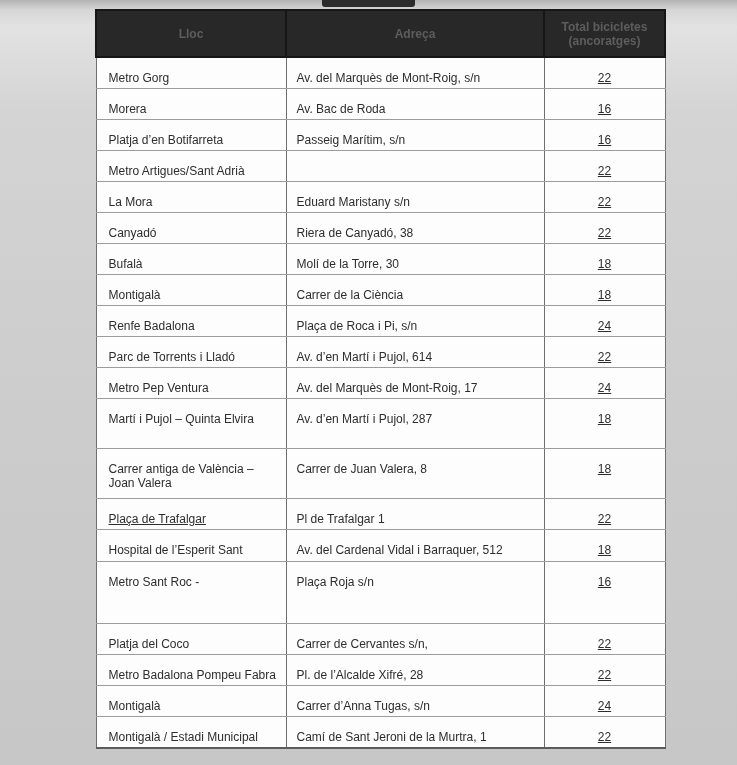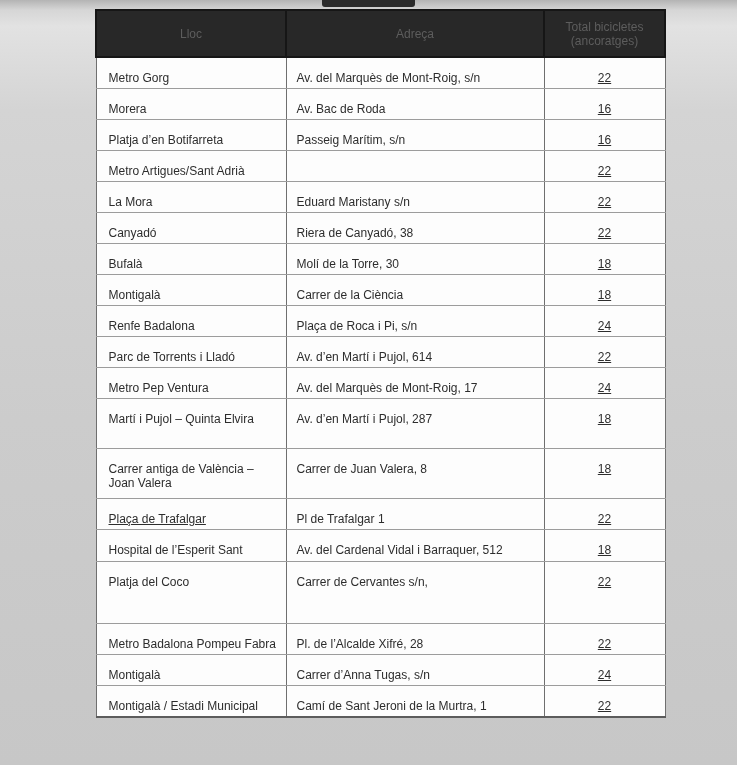--- a/index.html
+++ b/index.html
@@ -15,21 +15,21 @@
   }
   table.bike-table {
     position: absolute; left: 95px; top: 9px; width: 569px;
     border-collapse: collapse; table-layout: fixed;
   }
   col.c1 { width: 190px; }
   col.c2 { width: 258px; }
   col.c3 { width: 121px; }
   th {
     background: #282828; color: #5d5d5d;
-    font-size: 12px; font-weight: normal; line-height: 14px;
+    font-size: 12px; font-weight: bold; line-height: 14px;
     height: 47px; box-sizing: border-box;
     vertical-align: middle; text-align: center;
     border: 2px solid #161616; padding: 2px 4px;
   }
   td {
     background: #fdfdfd; color: #2d2d2d;
     font-size: 12px; line-height: 14px;
     vertical-align: top; text-align: left;
     padding: 13px 4px 3px 10px;
     height: 30px; box-sizing: border-box;
@@ -133,20 +133,25 @@
         <td class="col-lloc">Plaça de Trafalgar</td>
         <td class="col-adreca">Pl de Trafalgar 1</td>
         <td class="col-total">22</td>
       </tr>
       <tr>
         <td class="col-lloc">Hospital de l’Esperit Sant</td>
         <td class="col-adreca">Av. del Cardenal Vidal i Barraquer, 512</td>
         <td class="col-total">18</td>
       </tr>
       <tr>
+        <td class="col-lloc">Metro Sant Roc -</td>
+        <td class="col-adreca">Plaça Roja s/n</td>
+        <td class="col-total">16</td>
+      </tr>
+      <tr>
         <td class="col-lloc">Platja del Coco</td>
         <td class="col-adreca">Carrer de Cervantes s/n,</td>
         <td class="col-total">22</td>
       </tr>
       <tr>
         <td class="col-lloc">Metro Badalona Pompeu Fabra</td>
         <td class="col-adreca">Pl. de l’Alcalde Xifré, 28</td>
         <td class="col-total">22</td>
       </tr>
       <tr>

